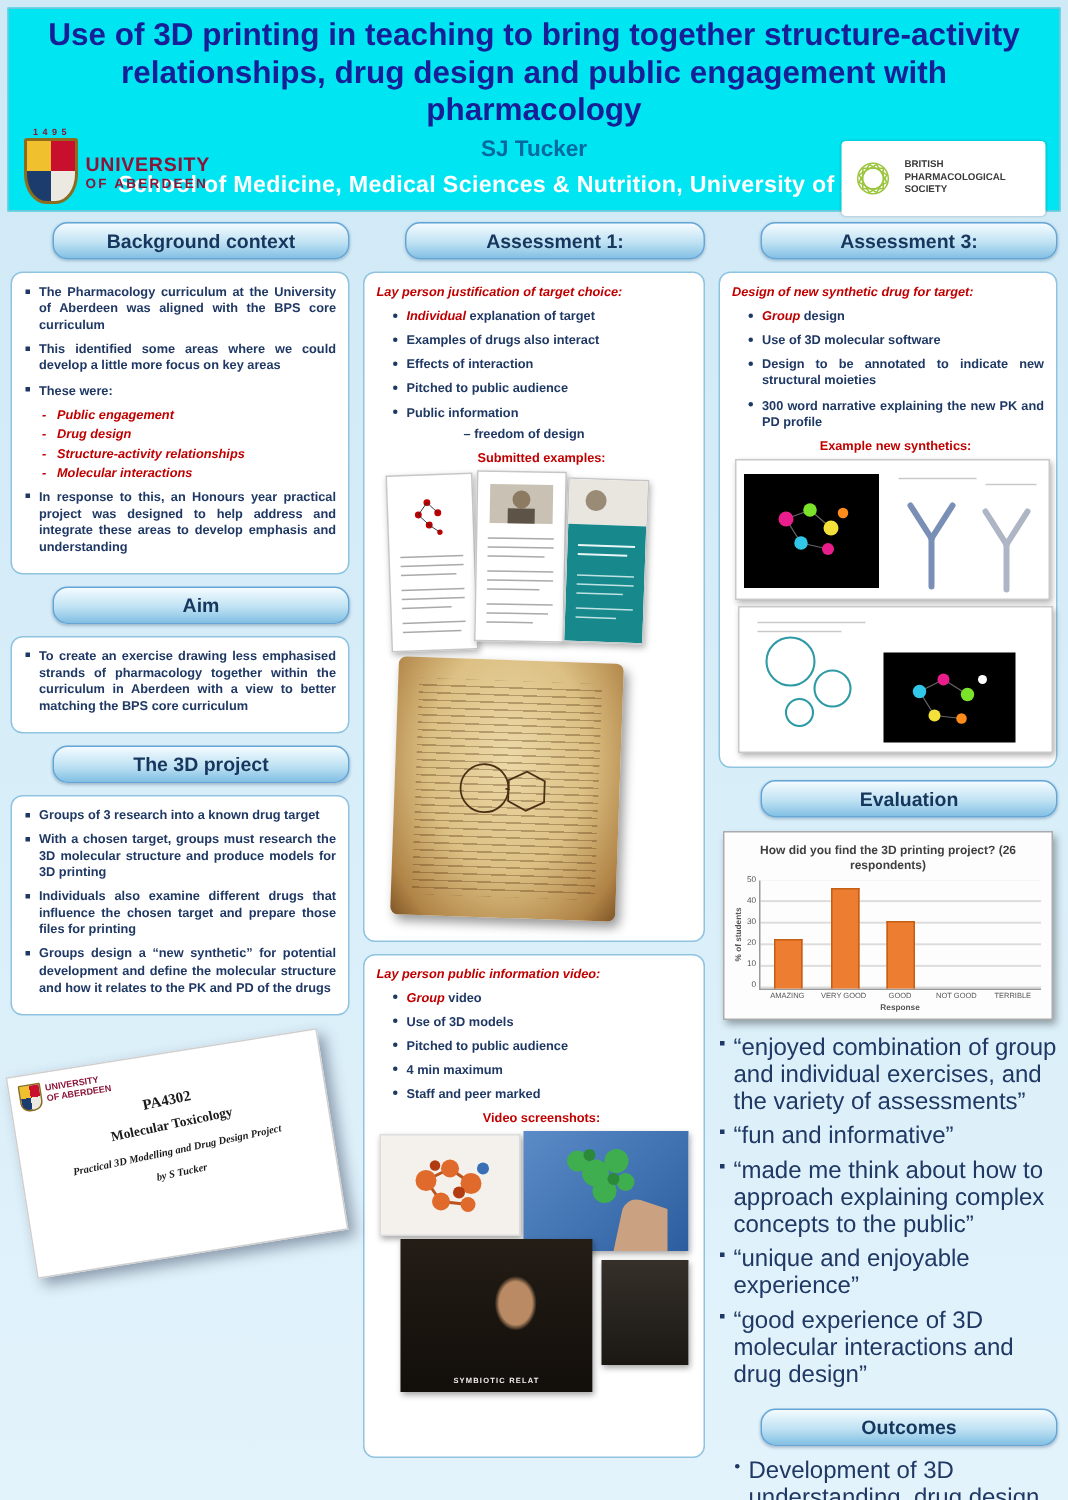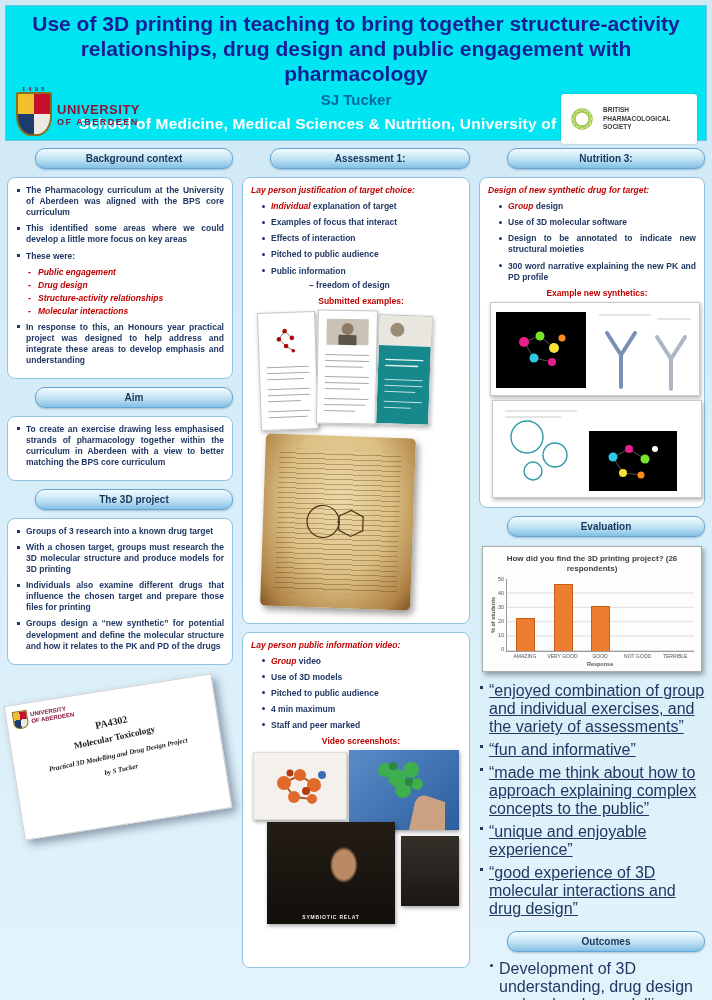--- a/index.html
+++ b/index.html
@@ -22,21 +22,21 @@
   .uoa-l2{font-size:9px;font-weight:bold;color:#8a1538;letter-spacing:1.5px;}
   .bps-logo{position:absolute;right:9px;top:88px;width:128px;height:46px;background:#fff;
     border-radius:3px;display:flex;align-items:center;gap:4px;padding:2px 4px;box-shadow:0 0 2px rgba(0,0,0,.25);}
   .bps-text{text-align:left;font-size:6.5px;font-weight:bold;color:#3a3a3a;line-height:1.3;}
   
   .columns{display:flex;gap:9px;padding:3px 7px 0;}
   .col{display:flex;flex-direction:column;gap:8px;}
   .col1{width:226px;}.col2{width:228px;}.col3{width:226px;}
   .sec-h{background:linear-gradient(180deg,#f4fbff 0%,#bfe2f3 55%,#83c0e4 100%);
     border:1px solid #64a5d6;border-radius:10px;text-align:center;font-weight:bold;
-    color:#17365d;font-size:10px;padding:4px 0;box-shadow:0 1px 2px rgba(0,40,80,.25);margin-left:28px;}
+    color:#17365d;font-size:13px;padding:4px 0;box-shadow:0 1px 2px rgba(0,40,80,.25);margin-left:28px;}
   .box{background:#ffffff;border:1px solid #8fc3e0;border-radius:8px;padding:7px 8px;
     font-size:8.5px;font-weight:bold;line-height:1.3;color:#1F3864;text-align:justify;}
   
   ul.b{list-style:none;margin:0;padding:0;}
   ul.b li{position:relative;padding-left:10px;margin-bottom:5px;}
   ul.sq li::before{content:"";position:absolute;left:1px;top:3.5px;width:3px;height:3px;background:#1F3864;}
   ul.dot{padding-left:10px;}
   ul.dot li::before{content:"";position:absolute;left:1px;top:3.5px;width:3px;height:3px;border-radius:50%;background:#1F3864;}
   ul.sub{margin:2px 0 5px;}
   ul.sub li{color:#c00000;font-style:italic;padding-left:22px;margin-bottom:2px;}
@@ -101,21 +101,21 @@
     text-align:right;padding:0 2px;height:76px;margin-top:-3px;}
   .plot-wrap{flex:1;}
   .plot{height:72px;border-left:1px solid #9a9a9a;border-bottom:1px solid #9a9a9a;display:flex;
     background-image:linear-gradient(to top,#dcdcdc 1px,transparent 1px);background-size:100% 20%;}
   .bar-slot{width:20%;display:flex;justify-content:center;align-items:flex-end;height:100%;}
   .bar{width:19px;background:#ED7D31;border:1px solid #c45f14;border-bottom:none;box-sizing:border-box;}
   .x-labels{display:flex;font-size:5px;color:#555;margin-top:2px;}
   .x-lab{width:20%;text-align:center;line-height:1.15;}
   .x-axis-label{text-align:center;font-size:5.5px;font-weight:bold;color:#555;margin-top:2px;}
   .quotes{padding:2px 4px 0 4px;}
-  .quotes li{margin-bottom:7px;text-decoration:underline;}
+  .quotes li{margin-bottom:7px;}
   .outcomes-list{padding:2px 4px 0 6px;}
 </style>
 </head>
 <body>
 
 <div class="poster">
 
   <header class="header">
     <h1 class="title">Use of 3D printing in teaching to bring together structure-activity relationships, drug design and public engagement with pharmacology</h1>
     <div class="author">SJ Tucker</div>
@@ -205,21 +205,21 @@
         </div>
       </div>
     </div>
 
     <div class="col col2">
       <div class="sec-h">Assessment 1:</div>
       <div class="box">
         <div class="red-intro">Lay person justification of target choice:</div>
         <ul class="b dot">
             <li><span class="lead">Individual</span><span> explanation of target</span></li>
-            <li><span class="lead"></span><span>Examples of focus that interact</span></li>
+            <li><span class="lead"></span><span>Examples of drugs also interact</span></li>
             <li><span class="lead"></span><span>Effects of interaction</span></li>
             <li><span class="lead"></span><span>Pitched to public audience</span></li>
             <li><span class="lead"></span><span>Public information</span></li>
           </ul>
         <div class="freedom">– freedom of design</div>
         <div class="red-label">Submitted examples:</div>
 
         <div class="a1-imgs">
           <div class="leaflet l1">
             <svg width="100%" height="100%" viewBox="0 0 56 116">
@@ -349,21 +349,21 @@
           </div>
           <div class="vid vid3">
             <div class="vid-caption">SYMBIOTIC RELAT</div>
           </div>
           <div class="vid vid4"></div>
         </div>
       </div>
     </div>
 
     <div class="col col3">
-      <div class="sec-h">Nutrition 3:</div>
+      <div class="sec-h">Assessment 3:</div>
       <div class="box">
         <div class="red-intro">Design of new synthetic drug for target:</div>
         <ul class="b dot">
             <li><span class="lead">Group</span><span> design</span></li>
             <li><span class="lead"></span><span>Use of 3D molecular software</span></li>
             <li><span class="lead"></span><span>Design to be annotated to indicate new structural moieties</span></li>
             <li><span class="lead"></span><span>300 word narrative explaining the new PK and PD profile</span></li>
           </ul>
         <div class="red-label">Example new synthetics:</div>
 

